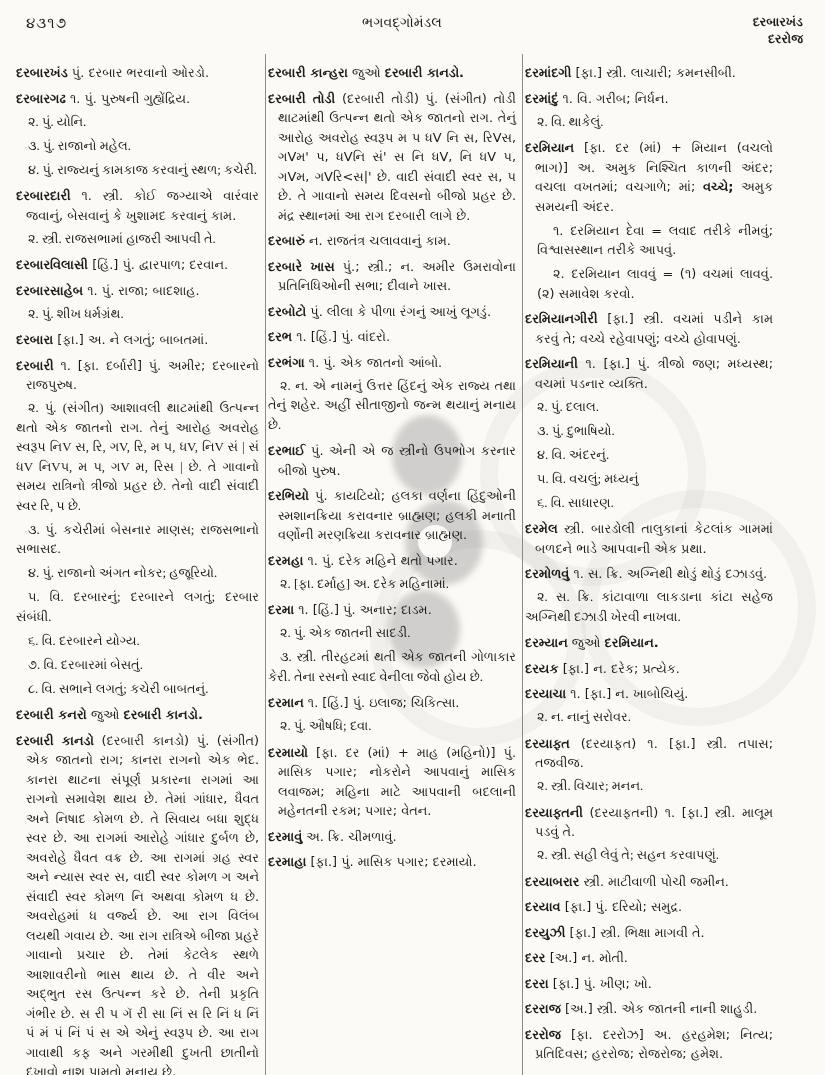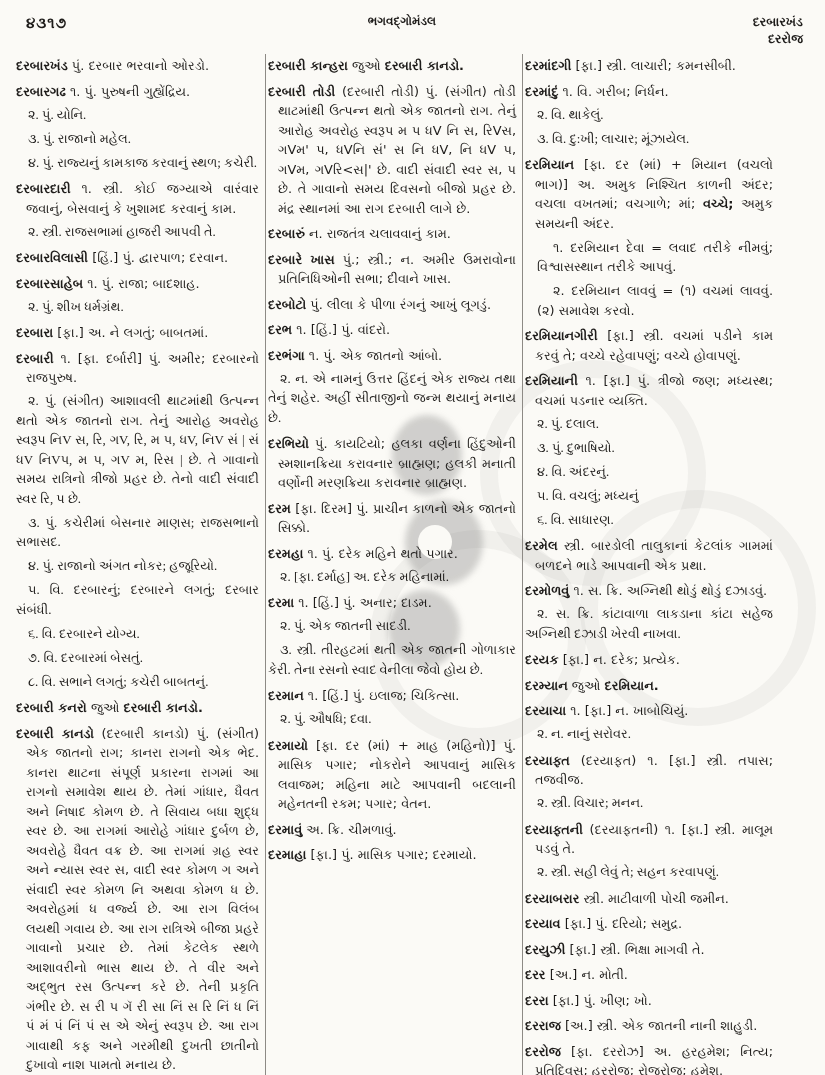--- a/index.html
+++ b/index.html
@@ -9,42 +9,42 @@
     font-family:"DejaVu Sans","Liberation Serif",sans-serif;
     color:#1e1c1a;
     position:relative;
     overflow:hidden;
     -webkit-font-smoothing:antialiased;
   }
   .page-header{
     display:flex;justify-content:space-between;align-items:flex-start;
     padding:14px 22px 0 26px;height:46px;box-sizing:border-box;
   }
-  .page-number{font-weight:700;font-size:15px;letter-spacing:1px;}
-  .page-title{font-weight:700;font-size:12px;transform:translateX(-8px);}
+  .page-number{font-weight:400;font-size:15px;letter-spacing:1px;}
+  .page-title{font-weight:400;font-size:14px;transform:translateX(-8px);}
   .guide-words{font-weight:700;font-size:12.5px;text-align:right;line-height:1.35;}
   .columns{
     display:grid;
     grid-template-columns:251px 1px 256px 1px 256px;
     padding:8px 6px 0 14px;
     box-sizing:border-box;
     position:relative;z-index:2;
   }
   .rule{background:#8d8a85;width:1px;}
   .col{padding:0 6px 0 2px;box-sizing:border-box;}
   .para{
     font-size:12.9px;line-height:19.5px;
     text-align:justify;
     margin:0 0 4.5px 0;
   }
   .para b{font-weight:700;}
   .head{padding-left:10px;text-indent:-10px;margin-top:6px;}
   .sense{text-indent:12px;margin-top:1px;font-family:Liberation Serif, serif;}
   .idiom{padding-left:12px;text-indent:16px;margin-top:1px;}
-  .col > .para:first-child{margin-top:2px;}
+  .col > .para:first-child{margin-top:9px;}
   
   .watermark{position:absolute;z-index:1;pointer-events:none;}
   .wm-ring{position:absolute;border-radius:50%;border:18px solid rgba(120,120,120,0.07);}
   .wm-blob{position:absolute;border-radius:50%;background:rgba(110,110,110,0.30);filter:blur(3px);}
   .wm-hole{position:absolute;border-radius:50%;background:#fbfaf6;}
 </style>
 </head>
 <body>
 
 <div class="watermark" style="left:330px;top:360px;width:420px;height:360px;">
@@ -93,54 +93,53 @@
   <div class="rule"></div>
   <div class="col">
       <div class="para head"><b>દરબારી કાન્હરા</b> જુઓ <b>દરબારી કાનડો.</b></div>
       <div class="para head"><b>દરબારી તોડી</b> (દરબારી તોડી) પું. (સંગીત) તોડી થાટમાંથી ઉત્પન્ન થતો એક જાતનો રાગ. તેનું આરોહ અવરોહ સ્વરૂપ મ પ ધV નિ સ, રિVસ, ગVમ' પ, ધVનિ સં' સ નિ ધV, નિ ધV પ, ગVમ, ગVરિ&lt;સ|' છે. વાદી સંવાદી સ્વર સ, પ છે. તે ગાવાનો સમય દિવસનો બીજો પ્રહર છે. મંદ્ર સ્થાનમાં આ રાગ દરબારી લાગે છે.</div>
       <div class="para head"><b>દરબારું</b> ન. રાજતંત્ર ચલાવવાનું કામ.</div>
       <div class="para head"><b>દરબારે ખાસ</b> પું.; સ્ત્રી.; ન. અમીર ઉમરાવોના પ્રતિનિધિઓની સભા; દીવાને ખાસ.</div>
       <div class="para head"><b>દરબોટો</b> પું. લીલા કે પીળા રંગનું આખું લૂગડું.</div>
       <div class="para head"><b>દરભ</b> ૧. [હિં.] પું. વાંદરો.</div>
       <div class="para head"><b>દરભંગા</b> ૧. પું. એક જાતનો આંબો.</div>
       <div class="para sense">૨. ન. એ નામનું ઉત્તર હિંદનું એક રાજ્ય તથા તેનું શહેર. અહીં સીતાજીનો જન્મ થયાનું મનાય છે.</div>
+      <div class="para head"><b>દરભાઈ</b> પું. એની એ જ સ્ત્રીનો ઉપભોગ કરનાર બીજો પુરુષ.</div>
       <div class="para head"><b>દરભિયો</b> પું. કાયટિયો; હલકા વર્ણના હિંદુઓની સ્મશાનક્રિયા કરાવનાર બ્રાહ્મણ; હલકી મનાતી વર્ણોની મરણક્રિયા કરાવનાર બ્રાહ્મણ.</div>
-      <div class="para head"><b>દરમ</b> [ફા. દિરમ] પું. પ્રાચીન કાળનો એક જાતનો સિક્કો.</div>
       <div class="para head"><b>દરમહા</b> ૧. પું. દરેક મહિને થતો પગાર.</div>
       <div class="para sense">૨. [ફા. દર્માહ] અ. દરેક મહિનામાં.</div>
       <div class="para head"><b>દરમા</b> ૧. [હિં.] પું. અનાર; દાડમ.</div>
       <div class="para sense">૨. પું. એક જાતની સાદડી.</div>
       <div class="para sense">૩. સ્ત્રી. તીરહટમાં થતી એક જાતની ગોળાકાર કેરી. તેના રસનો સ્વાદ વેનીલા જેવો હોય છે.</div>
       <div class="para head"><b>દરમાન</b> ૧. [હિં.] પું. ઇલાજ; ચિકિત્સા.</div>
       <div class="para sense">૨. પું. ઔષધિ; દવા.</div>
       <div class="para head"><b>દરમાયો</b> [ફા. દર (માં) + માહ (મહિનો)] પું. માસિક પગાર; નોકરોને આપવાનું માસિક લવાજમ; મહિના માટે આપવાની બદલાની મહેનતની રકમ; પગાર; વેતન.</div>
       <div class="para head"><b>દરમાવું</b> અ. ક્રિ. ચીમળાવું.</div>
       <div class="para head"><b>દરમાહા</b> [ફા.] પું. માસિક પગાર; દરમાયો.</div>
     </div>
   <div class="rule"></div>
   <div class="col">
       <div class="para head"><b>દરમાંદગી</b> [ફા.] સ્ત્રી. લાચારી; કમનસીબી.</div>
       <div class="para head"><b>દરમાંદું</b> ૧. વિ. ગરીબ; નિર્ધન.</div>
       <div class="para sense">૨. વિ. થાકેલું.</div>
-      <div class="para sense">૩. વિ. દુ:ખી; લાચાર; મૂંઝાયેલ.</div>
       <div class="para head"><b>દરમિયાન</b> [ફા. દર (માં) + મિયાન (વચલો ભાગ)] અ. અમુક નિશ્ચિત કાળની અંદર; વચલા વખતમાં; વચગાળે; માં; <b>વચ્ચે;</b> અમુક સમયની અંદર.</div>
       <div class="para idiom">૧. દરમિયાન દેવા = લવાદ તરીકે નીમવું; વિશ્વાસસ્થાન તરીકે આપવું.</div>
       <div class="para idiom">૨. દરમિયાન લાવવું = (૧) વચમાં લાવવું. (૨) સમાવેશ કરવો.</div>
       <div class="para head"><b>દરમિયાનગીરી</b> [ફા.] સ્ત્રી. વચમાં પડીને કામ કરવું તે; વચ્ચે રહેવાપણું; વચ્ચે હોવાપણું.</div>
       <div class="para head"><b>દરમિયાની</b> ૧. [ફા.] પું. ત્રીજો જણ; મધ્યસ્થ; વચમાં પડનાર વ્યક્તિ.</div>
       <div class="para sense">૨. પું. દલાલ.</div>
       <div class="para sense">૩. પું. દુભાષિયો.</div>
       <div class="para sense">૪. વિ. અંદરનું.</div>
       <div class="para sense">૫. વિ. વચલું; મધ્યનું</div>
       <div class="para sense">૬. વિ. સાધારણ.</div>
       <div class="para head"><b>દરમેલ</b> સ્ત્રી. બારડોલી તાલુકાનાં કેટલાંક ગામમાં બળદને ભાડે આપવાની એક પ્રથા.</div>
       <div class="para head"><b>દરમોળવું</b> ૧. સ. ક્રિ. અગ્નિથી થોડું થોડું દઝાડવું.</div>
       <div class="para sense">૨. સ. ક્રિ. કાંટાવાળા લાકડાના કાંટા સહેજ અગ્નિથી દઝાડી ખેરવી નાખવા.</div>
+      <div class="para head"><b>દરમ્યાન</b> જુઓ <b>દરમિયાન.</b></div>
       <div class="para head"><b>દરયક</b> [ફા.] ન. દરેક; પ્રત્યેક.</div>
-      <div class="para head"><b>દરમ્યાન</b> જુઓ <b>દરમિયાન.</b></div>
       <div class="para head"><b>દરયાચા</b> ૧. [ફા.] ન. ખાબોચિયું.</div>
       <div class="para sense">૨. ન. નાનું સરોવર.</div>
       <div class="para head"><b>દરયાફ્ત</b> (દરયાફત) ૧. [ફા.] સ્ત્રી. તપાસ; તજવીજ.</div>
       <div class="para sense">૨. સ્ત્રી. વિચાર; મનન.</div>
       <div class="para head"><b>દરયાફ્તની</b> (દરયાફતની) ૧. [ફા.] સ્ત્રી. માલૂમ પડવું તે.</div>
       <div class="para sense">૨. સ્ત્રી. સહી લેવું તે; સહન કરવાપણું.</div>
       <div class="para head"><b>દરયાબરાર</b> સ્ત્રી. માટીવાળી પોચી જમીન.</div>
       <div class="para head"><b>દરયાવ</b> [ફા.] પું. દરિયો; સમુદ્ર.</div>
       <div class="para head"><b>દરયુઝી</b> [ફા.] સ્ત્રી. ભિક્ષા માગવી તે.</div>
       <div class="para head"><b>દરર</b> [અ.] ન. મોતી.</div>

